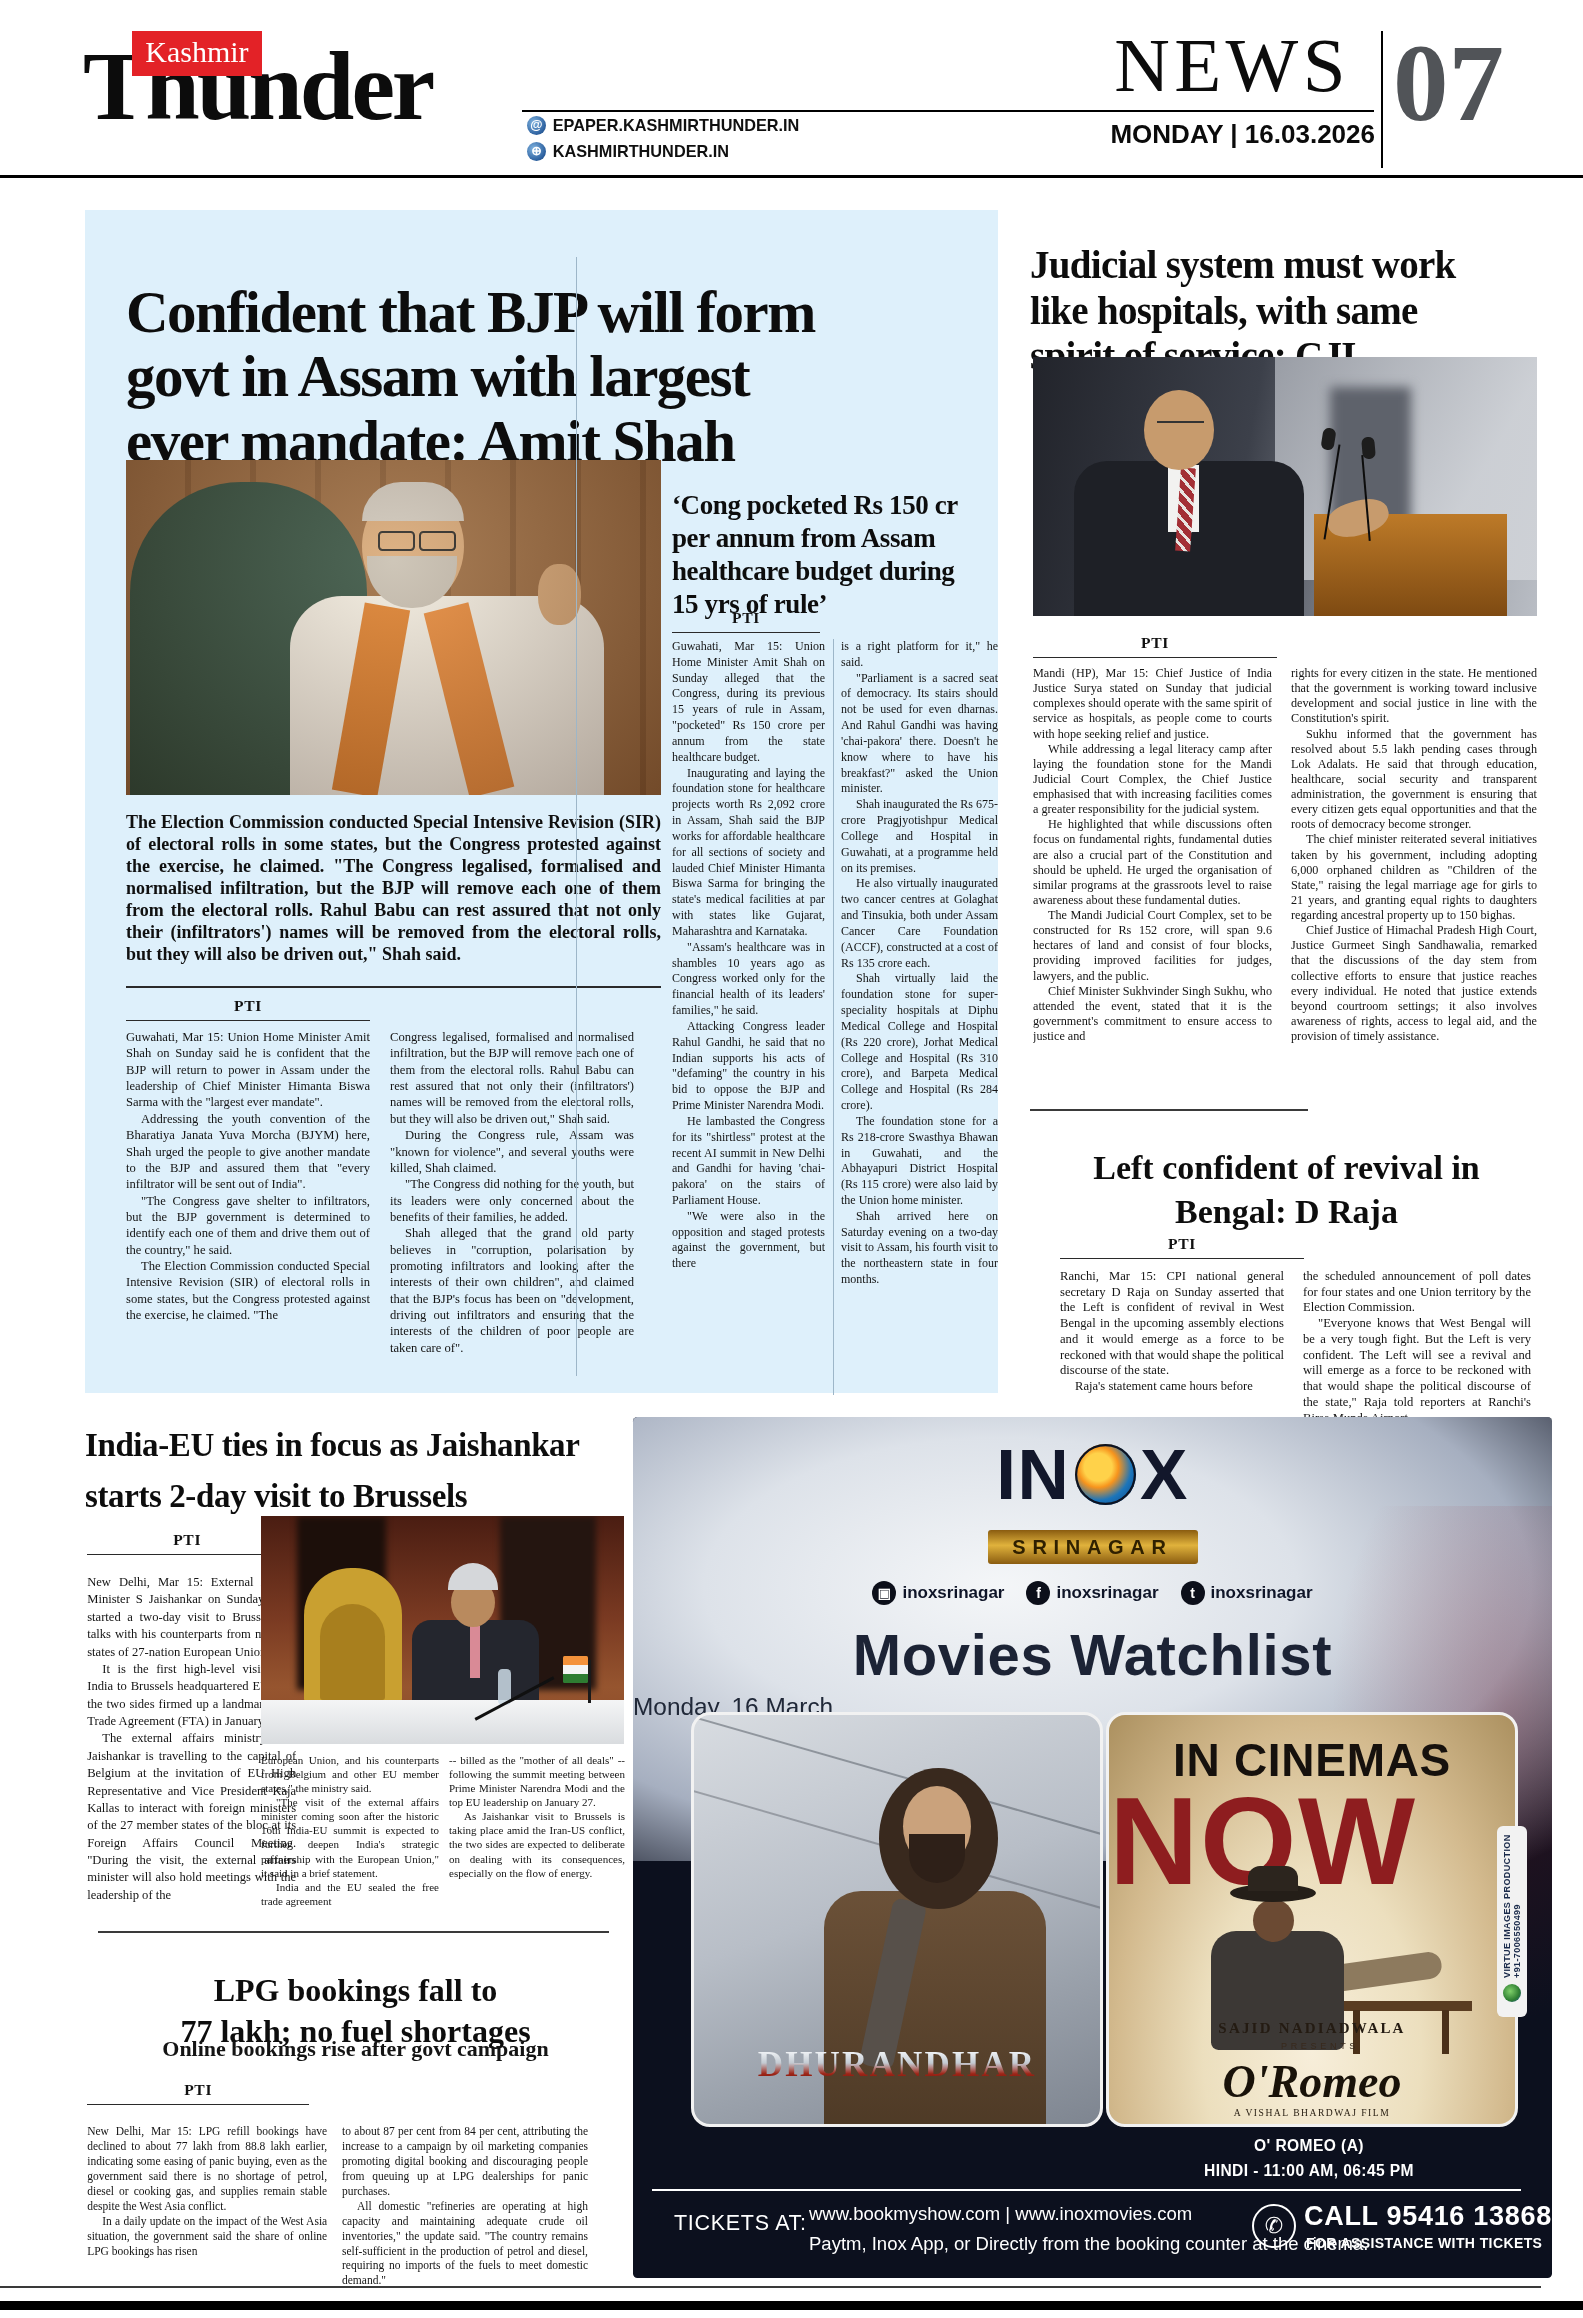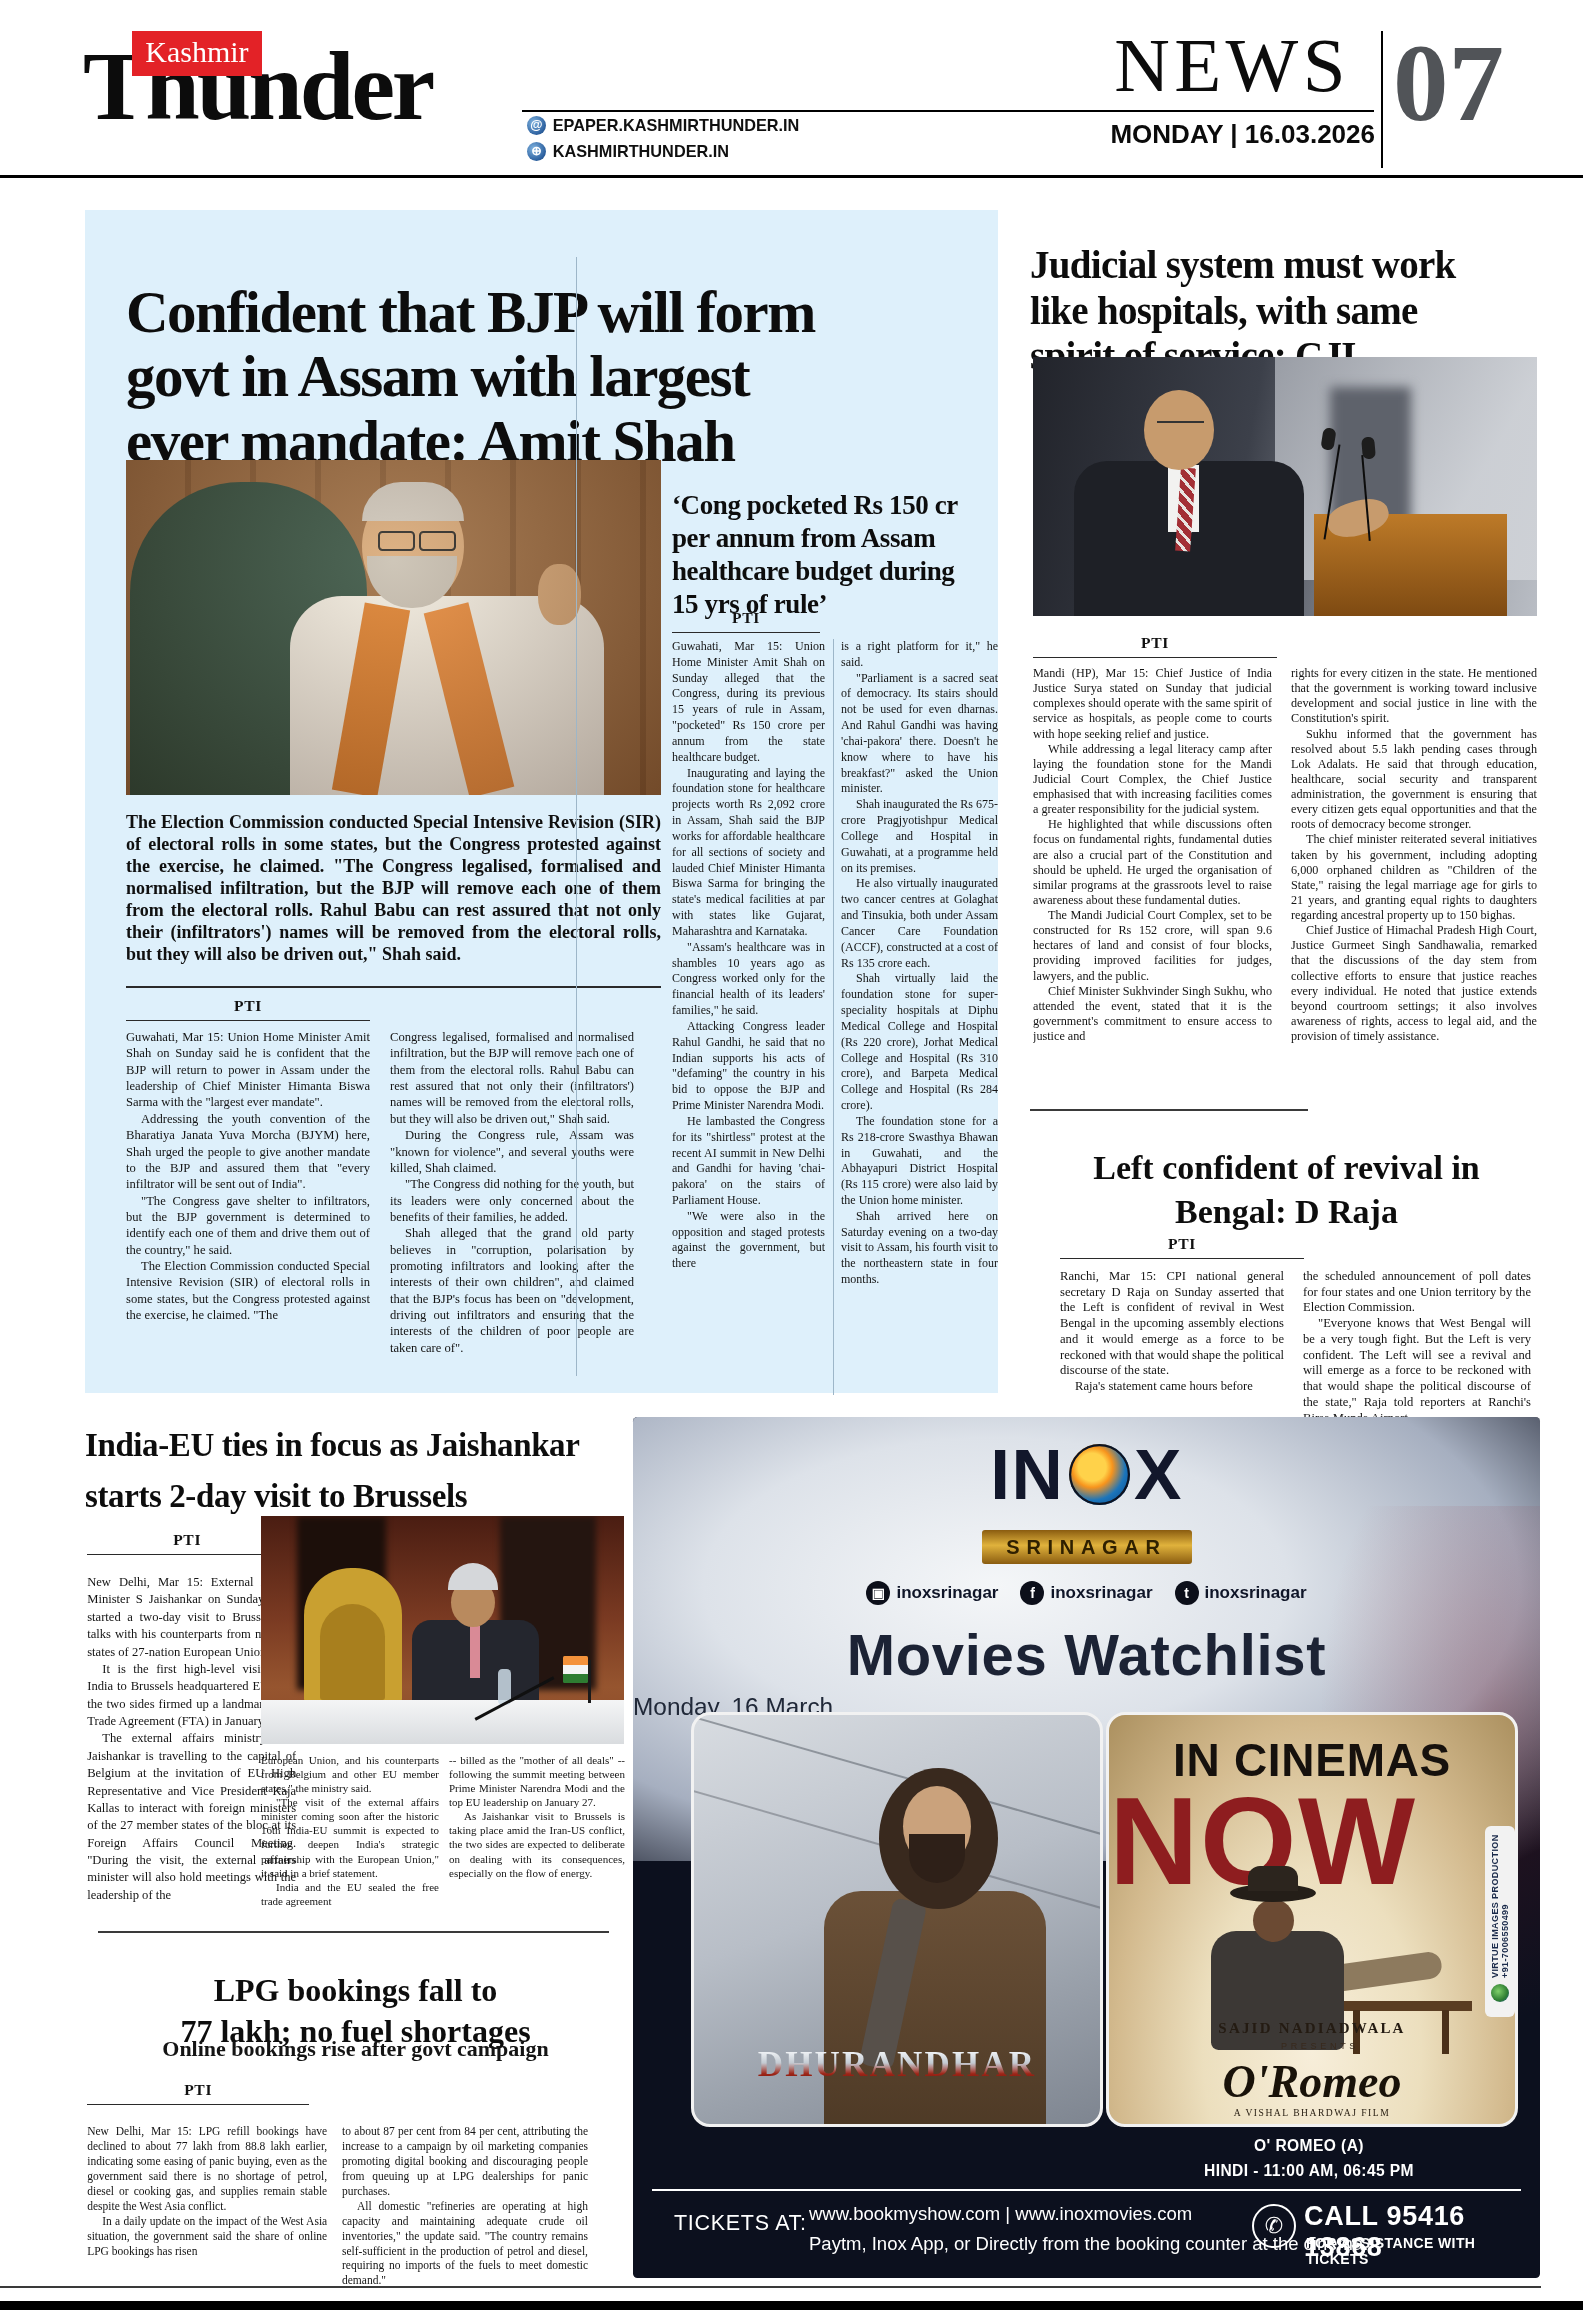--- a/index.html
+++ b/index.html
@@ -130,21 +130,21 @@
   .lpg{position:absolute;left:85px;top:1931px;width:541px;}
   .lpg-toprule{position:absolute;left:13.3px;top:0;width:511px;height:1.5px;background:#3a3a3a;}
   .lpg-headline{position:absolute;left:0;top:12px;width:541px;text-align:center;font-size:32px;line-height:1.3;}
   .lpg-subhead{position:absolute;left:0;top:105px;width:541px;text-align:center;font-size:22px;font-weight:700;}
   .lpg-pti{position:absolute;left:2.2px;top:150px;width:222px;}
   .lpg-col1{position:absolute;left:2.2px;top:193px;width:240px;height:176px;font-size:11.5px;line-height:1.3;}
   .lpg-col2{position:absolute;left:257px;top:193px;width:246px;height:176px;font-size:11.5px;line-height:1.3;}
 
   
   .ad{position:absolute;left:633px;top:1417px;width:907px;height:861px;background:#0c101e;border-radius:4.4px;overflow:hidden;
-      font-family:"Liberation Sans",sans-serif;}
+      font-family:"Liberation Sans",sans-serif;padding-left:12px;}
   .ad-light{position:absolute;left:0;top:0;width:100%;height:444px;
             background:radial-gradient(ellipse at 40% 38%,#f4f6f8 0%,#dde2e9 38%,#a6afc0 68%,rgba(20,24,40,0) 98%);}
   .ad-redglow{position:absolute;right:0;top:89px;width:222px;height:519px;
               background:radial-gradient(ellipse at 80% 40%,rgba(150,30,40,.25),rgba(0,0,0,0) 70%);}
   .ad-logo{position:absolute;left:0;top:22px;width:100%;display:flex;justify-content:center;align-items:center;gap:4.4px;}
   .ad-logo-txt{font-size:71px;font-weight:900;letter-spacing:1.5px;color:#12172b;line-height:1;}
   .ad-globe{width:61px;height:61px;border-radius:50%;
             background:radial-gradient(circle at 38% 38%,#ffd24a 0 26%,#f7941d 38%,#1b75bb 62%,#0a3d7a 100%);
             box-shadow:inset 0 0 0 2.2px #0d1322;}
   .ad-srinagar{position:absolute;left:50%;top:113px;transform:translateX(-50%);width:210px;height:34px;

